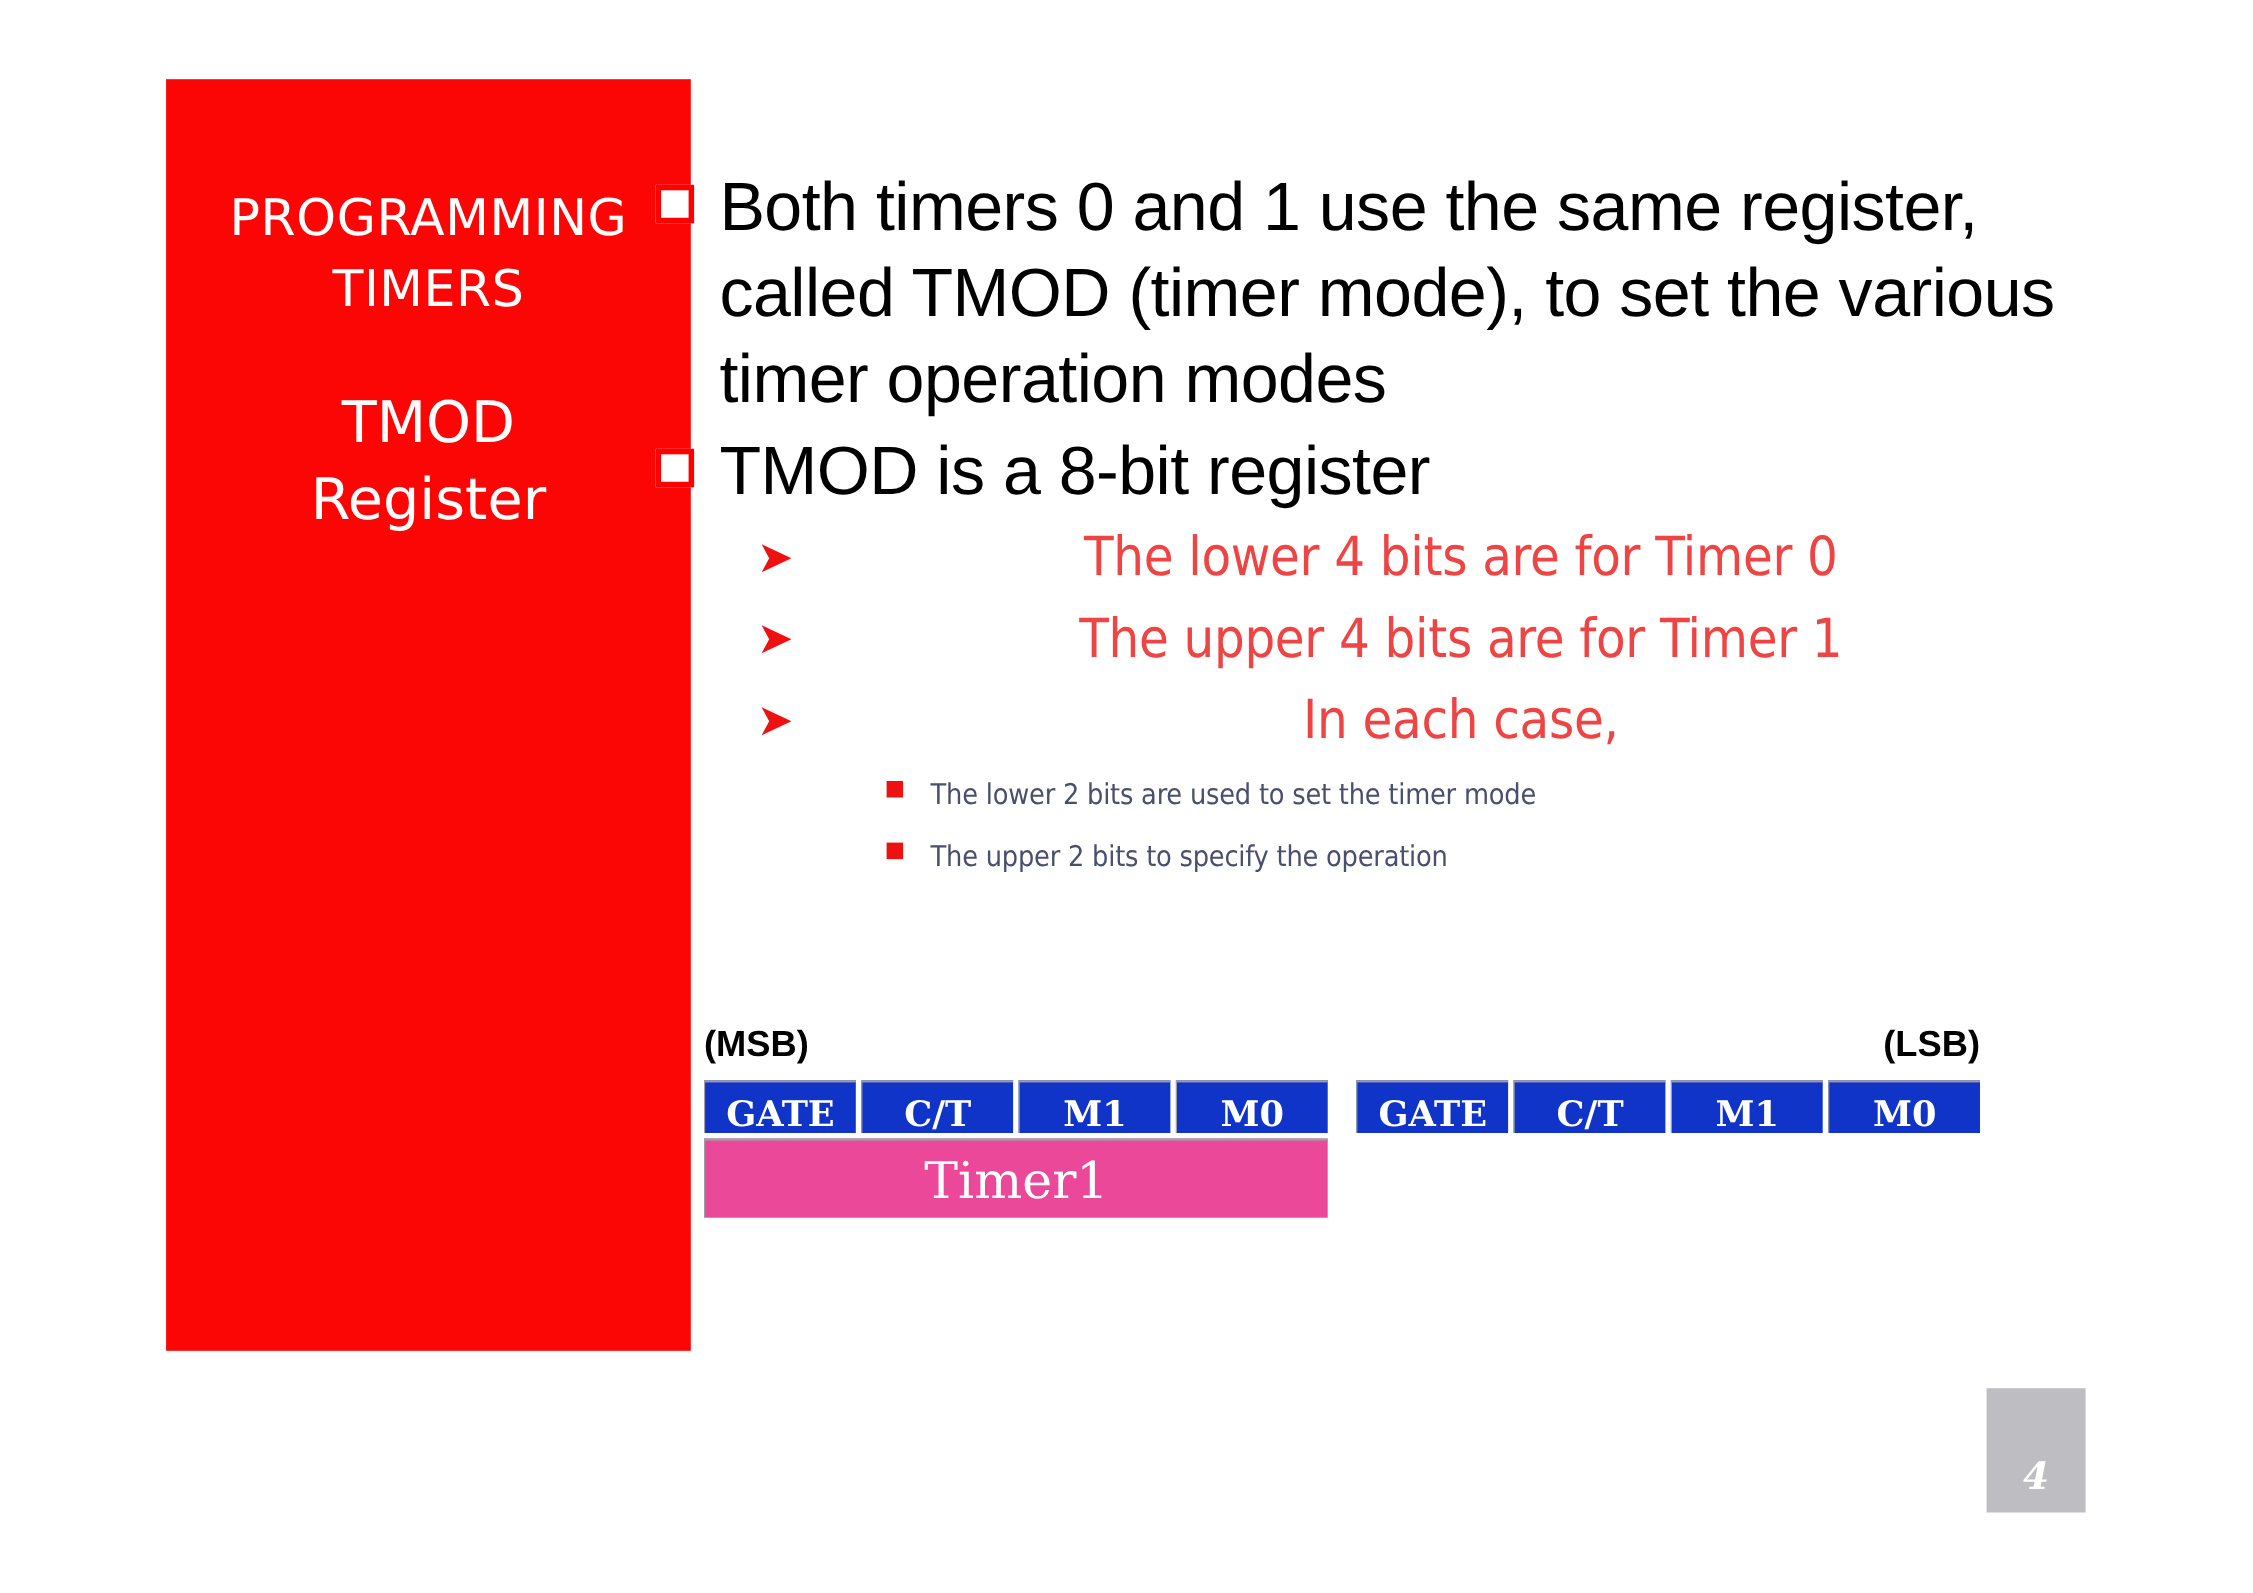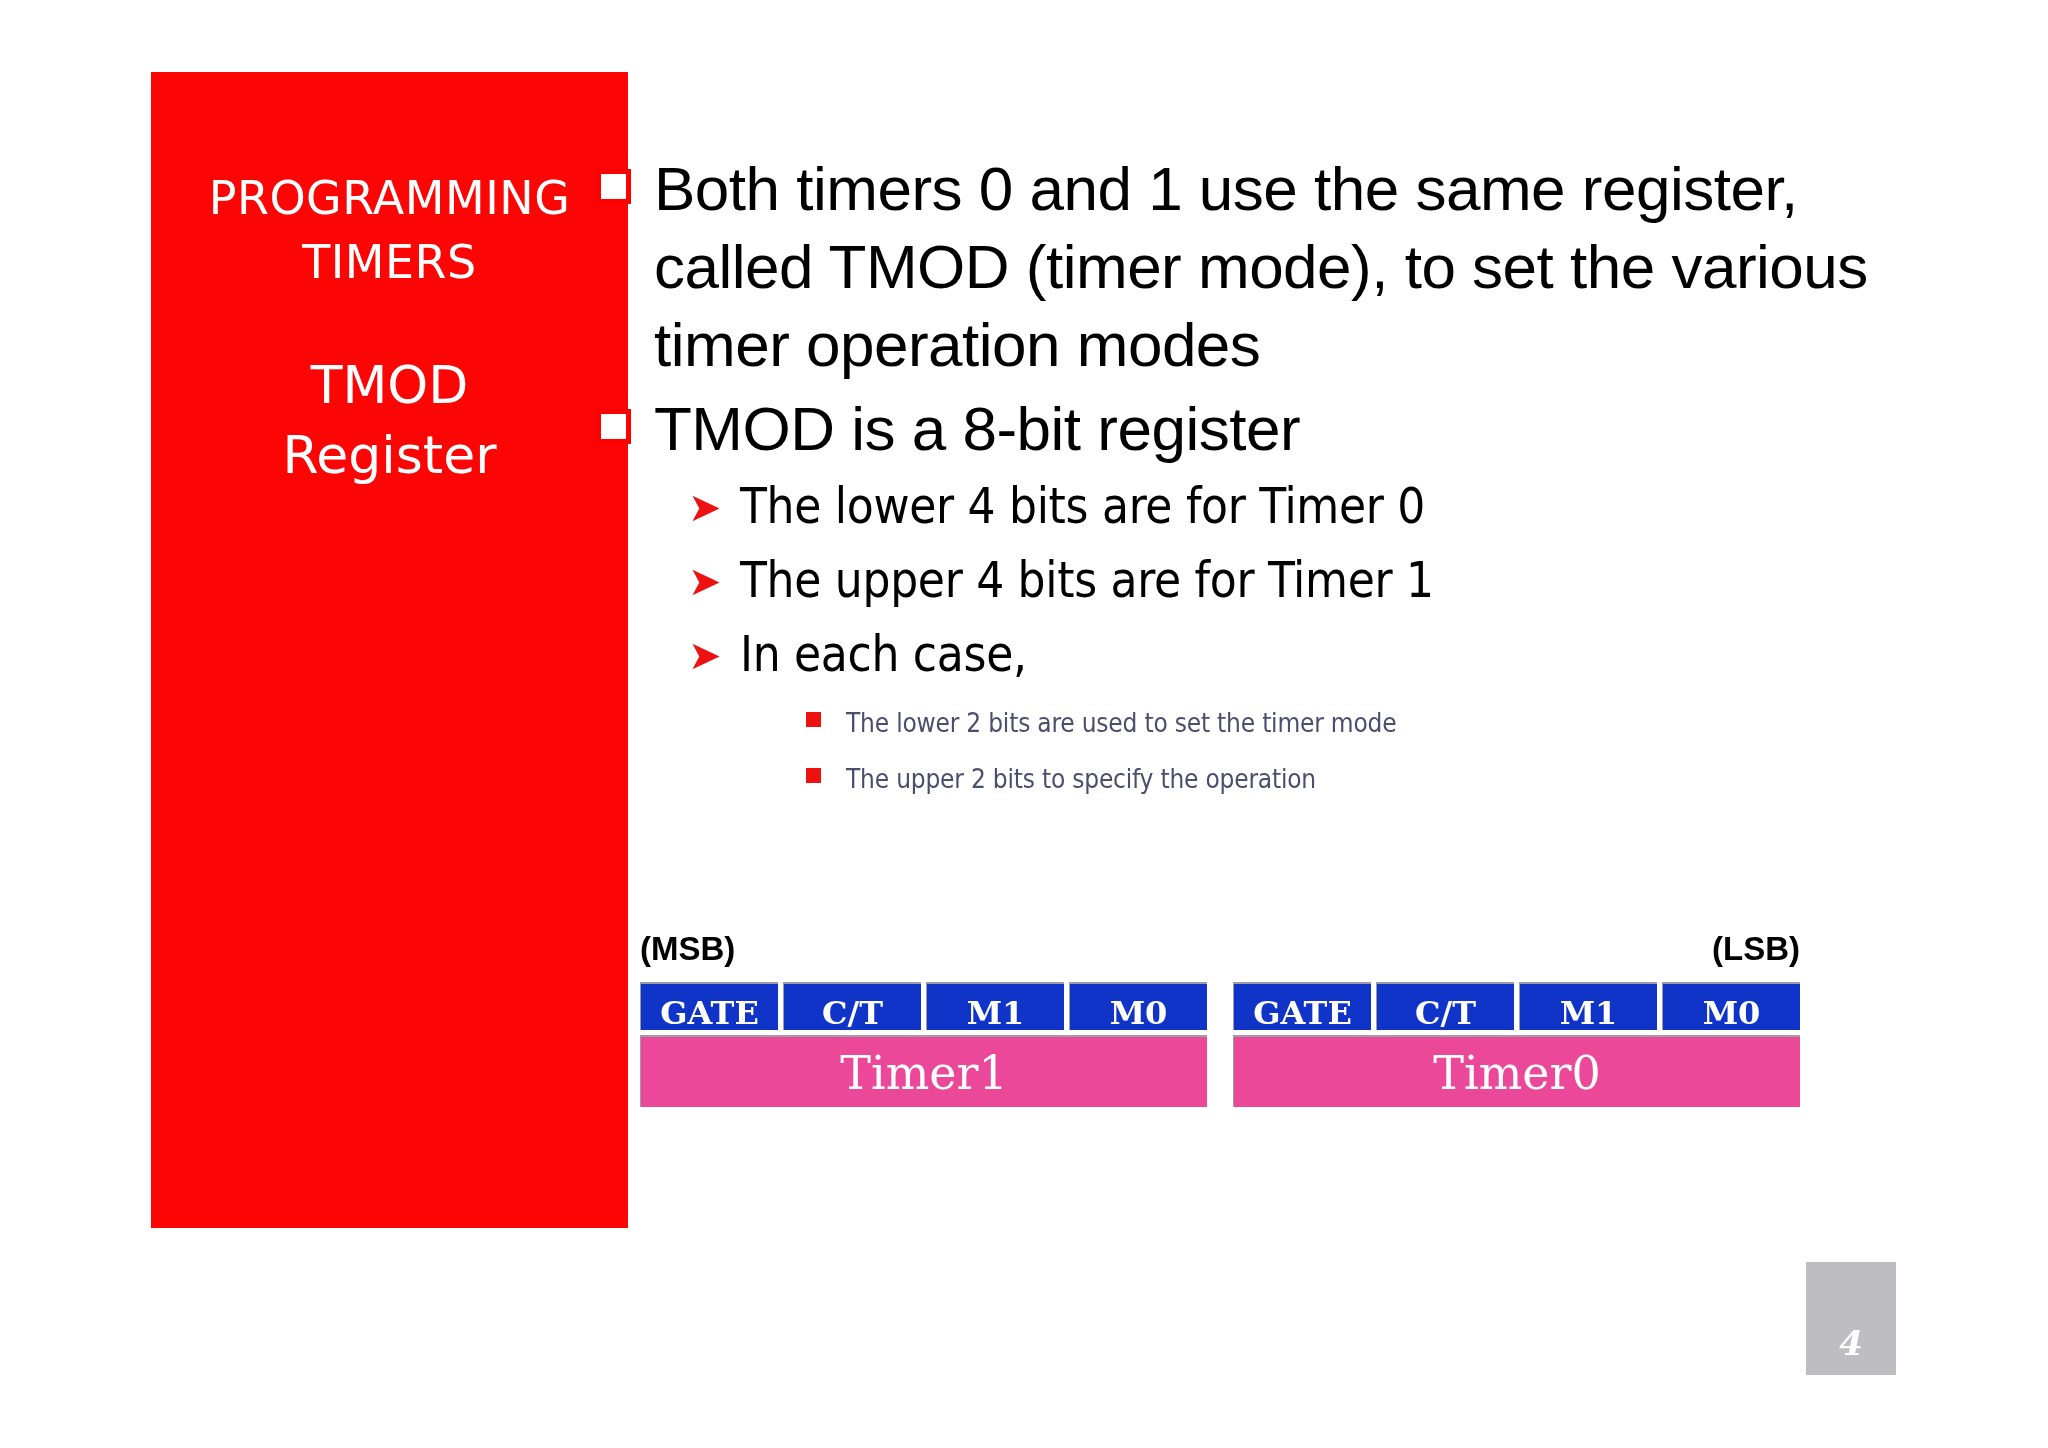--- a/index.html
+++ b/index.html
@@ -94,22 +94,23 @@
     width: 52px;
     color: #ee1111;
     font-size: 40px;
     line-height: 66px;
   }
   .lvl2 .body {
     flex: 1 1 auto;
     font-family: "DejaVu Sans Condensed", "DejaVu Sans", sans-serif;
     font-size: 49px;
     line-height: 66px;
-    color: #000000;
+    color: #ef4444;
     letter-spacing: -0.3px;
+    text-align: center;
   }
 
   .lvl3 {
     display: flex;
     align-items: flex-start;
     margin-left: 210px;
     margin-bottom: 2px;
   }
   .lvl3 .marker {
     flex: 0 0 auto;
@@ -307,21 +308,20 @@
         <div class="reg-name">Timer1</div>
       </div>
 
       <div class="reg-group">
         <div class="reg-bits">
           <div class="reg-cell">GATE</div>
           <div class="reg-cell">C/T</div>
           <div class="reg-cell">M1</div>
           <div class="reg-cell">M0</div>
         </div>
-        <div class="reg-name">Timer0</div>
       </div>
 
     </div>
   </div>
 
   <div id="page-badge">
     <div class="num">4</div>
   </div>
 
 </div>

